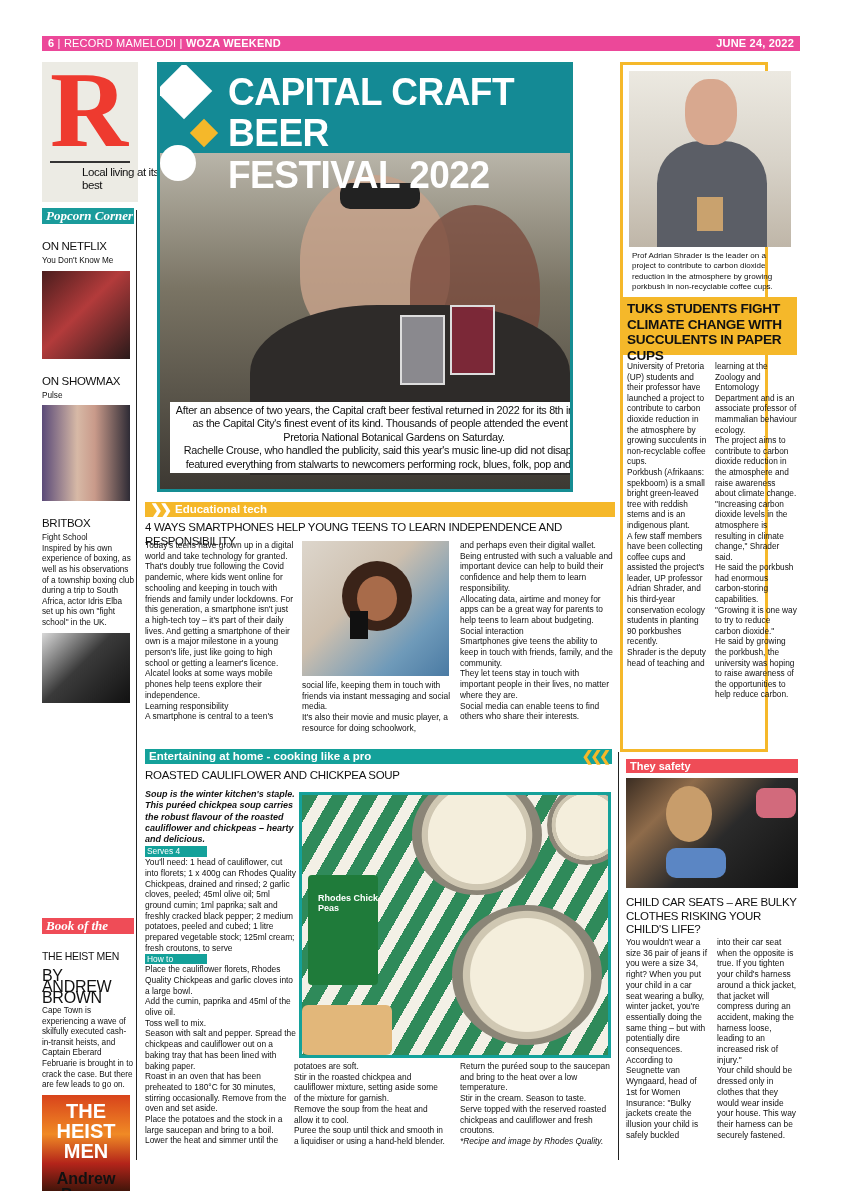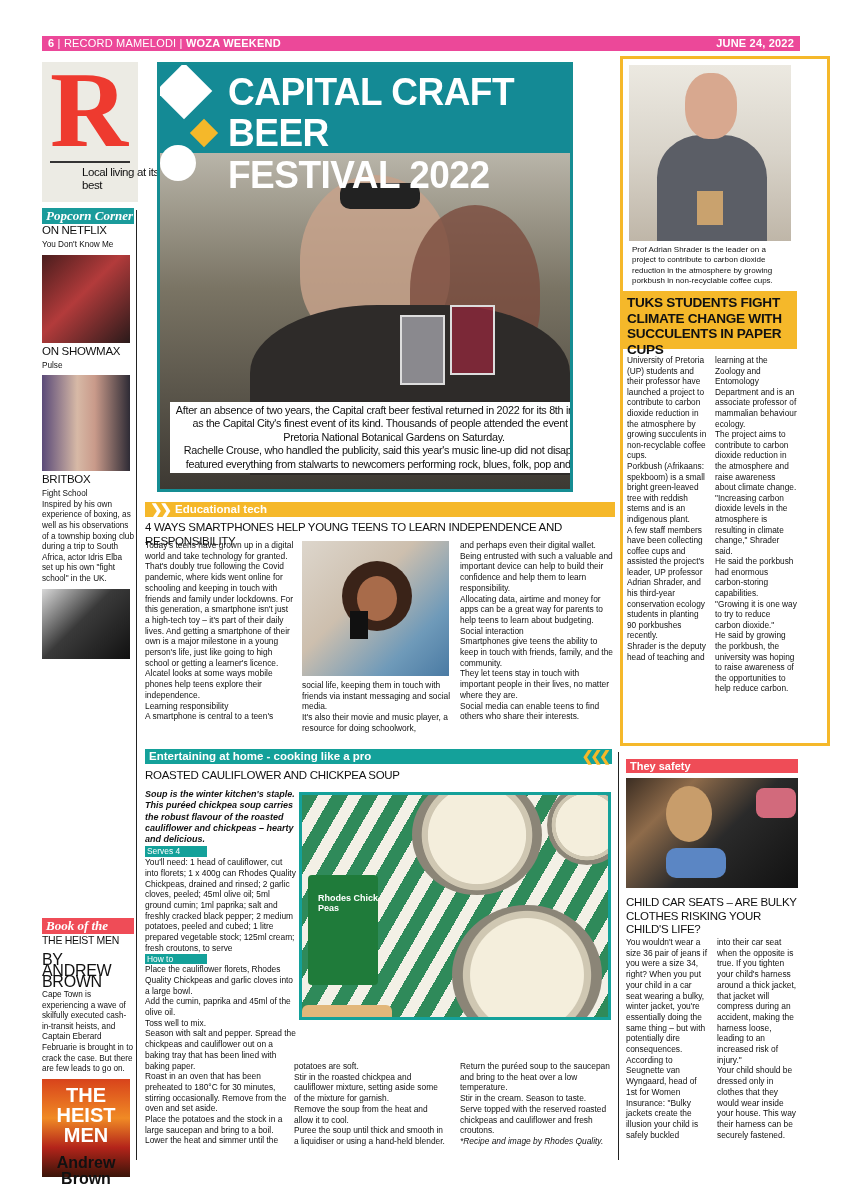--- a/index.html
+++ b/index.html
@@ -16,40 +16,40 @@
   
   #logo-box { left: 42px; top: 62px; width: 96px; height: 140px; background: #ecebe4; }
   #logo-r { left: 8px; top: -6px; font-family: "Liberation Serif", serif; font-weight: bold; color: #ee3a2f; font-size: 108px; line-height: 1; }
   #logo-rule { left: 8px; top: 99px; width: 80px; height: 2px; background: #333; }
   #logo-tag { left: 8px; top: 104px; width: 84px; font-size: 11.5px; line-height: 13px; letter-spacing: -.4px; margin-left: 32px; }
   #left-divider { left: 136px; top: 210px; width: 1px; height: 950px; background: #222; }
   .left-col { left: 42px; width: 92px; }
   .sec-tag { height: 16px; font-family: "Liberation Serif", serif; font-style: italic; font-weight: bold; color: #fff; font-size: 13px; line-height: 16px; padding-left: 4px; }
   .teal { background: #1a9b9b; }
   .red { background: #ef4c57; }
-  .lc-head { font-size: 11.5px; line-height: 13px; letter-spacing: -.3px; margin-top: 0; }
+  .lc-head { font-size: 11.5px; line-height: 13px; letter-spacing: -.3px; margin-top: 16px; }
   .lc-body { font-size: 8.2px; line-height: 10.6px; margin-top: 3px; }
   .lc-img { width: 88px; margin: 4px 0 2px; }
 
   
   #hero { left: 157px; top: 62px; width: 416px; height: 430px; border: 3px solid #158d93; overflow: hidden;
     background: linear-gradient(160deg,#c5c1bb 0%,#8a8477 30%,#6b6458 55%,#3a3730 100%); }
   #hero-band { left: 0; top: 0; width: 464px; height: 88px; background: #148a95; }
   #hero-title { left: 68px; top: 6px; color: #fff; font-weight: bold; font-size: 37px; line-height: 39px; letter-spacing: -.5px; transform: scaleY(1.06); transform-origin: top left; }
   .diamond { background: #fff; transform: rotate(45deg); }
   #people1 { left: 140px; top: 110px; width: 150px; height: 170px; border-radius: 50% 50% 40% 40%; background: #c7a28b; opacity: .85; }
   #people2 { left: 250px; top: 140px; width: 130px; height: 170px; border-radius: 50% 50% 40% 40%; background: #7a4b3d; opacity: .8; }
   #shirt { left: 90px; top: 240px; width: 320px; height: 170px; border-radius: 40% 40% 0 0; background: #2e2b29; }
   #glass1 { left: 240px; top: 250px; width: 45px; height: 70px; background: rgba(200,200,210,.6); border: 2px solid #ddd; }
   #glass2 { left: 290px; top: 240px; width: 45px; height: 70px; background: rgba(150,40,60,.75); border: 2px solid #ddd; }
   #hero-cap { left: 420px; top: 103px; width: 36px; background: #fff; font-size: 8px; line-height: 10px; padding: 2px 3px; }
   #hero-text { left: 10px; top: 337px; width: 448px; background: #fff; font-size: 10.8px; line-height: 13.4px; text-align: center; letter-spacing: -.3px; padding: 2px 4px; }
 
   
-  #rc-frame { left: 620px; top: 56px; width: 210px; height: 690px; border: 3px solid #f5b82a; background: #fff; }
+  #rc-frame { left: 620px; top: 62px; width: 148px; height: 690px; border: 3px solid #f5b82a; background: #fff; }
   #rc-photo { left: 6px; top: 6px; width: 162px; height: 176px; background: linear-gradient(180deg,#ece9e1 0%,#d9d4ca 50%,#bfb6a8 100%); }
   #rc-face { left: 56px; top: 8px; width: 52px; height: 66px; border-radius: 45%; background: #d8a88f; }
   #rc-body { left: 28px; top: 70px; width: 110px; height: 106px; border-radius: 40% 40% 0 0; background: #5b5e66; }
   #rc-cup { left: 68px; top: 126px; width: 26px; height: 34px; background: #c9a26e; }
   #rc-cap { left: 6px; top: 184px; width: 162px; font-size: 8px; line-height: 10.4px; padding: 2px 3px; }
   #rc-head-band { left: 0; top: 232px; width: 174px; height: 58px; background: #f5b82a; }
   #rc-head { left: 4px; top: 4px; width: 168px; color: #111; font-weight: bold; font-size: 13.6px; line-height: 15.5px; letter-spacing: -.3px; }
   #rc-body-text { left: 4px; top: 296px; width: 170px; display: flex; gap: 8px; font-size: 8.3px; line-height: 10.6px; }
   #rc-body-text .col { width: 86px; }
   #rc-body-text .col:first-child { width: 84px; }
@@ -66,21 +66,21 @@
   #edu-c2 { left: 302px; top: 680px; width: 152px; }
   #edu-c3 { left: 460px; top: 540px; width: 155px; }
 
   
   #cook-band { left: 145px; top: 749px; width: 467px; height: 15px; background: #14a19a; color: #fff; font-size: 11.5px; font-weight: bold; line-height: 15px; padding-left: 4px; }
   #cook-chev { right: 4px; top: 0; color: #f5b82a; font-size: 14px; line-height: 15px; font-weight: bold; letter-spacing: -3px; }
   #cook-title { left: 145px; top: 768px; width: 470px; font-size: 11.5px; line-height: 14px; letter-spacing: -.3px; }
   #cook-c1 { left: 145px; top: 789px; width: 152px; }
   #cook-lede { font-style: italic; font-weight: bold; font-size: 9px; line-height: 11.3px; margin-bottom: 1px; }
   .cook-tag { display: inline-block; width: 62px; background: #14a19a; color: #fff; font-size: 8.4px; line-height: 10.5px; padding-left: 2px; }
-  #cook-img { left: 299px; top: 792px; width: 312px; height: 228px; border: 3px solid #14a19a; overflow: hidden;
+  #cook-img { left: 299px; top: 792px; width: 312px; height: 266px; border: 3px solid #14a19a; overflow: hidden;
     background: repeating-linear-gradient(120deg,#2f8a5a 0 14px,#f3f0e6 14px 26px); }
   .bowl { border-radius: 50%; background: radial-gradient(circle,#f4eedc 0 55%,#cfc7b2 56% 62%,#8b8577 63% 100%); }
   #can { left: 6px; top: 80px; width: 70px; height: 110px; background: #1f7b3a; border-radius: 4px; }
   #can-label { left: 10px; top: 18px; color: #fff; font-weight: bold; font-size: 9px; }
   #cook-c2 { left: 294px; top: 1061px; width: 152px; }
   #cook-c3 { left: 460px; top: 1061px; width: 155px; }
 
   
   #road-band { left: 626px; top: 759px; width: 172px; height: 14px; background: #ef4c57; color: #fff; font-size: 11px; font-weight: bold; line-height: 14px; padding-left: 4px; }
   #road-img { left: 626px; top: 778px; width: 172px; height: 110px; background: linear-gradient(135deg,#3b2d22 0%,#8e6b4a 25%,#2a2a2a 55%,#111 100%); overflow: hidden; }

